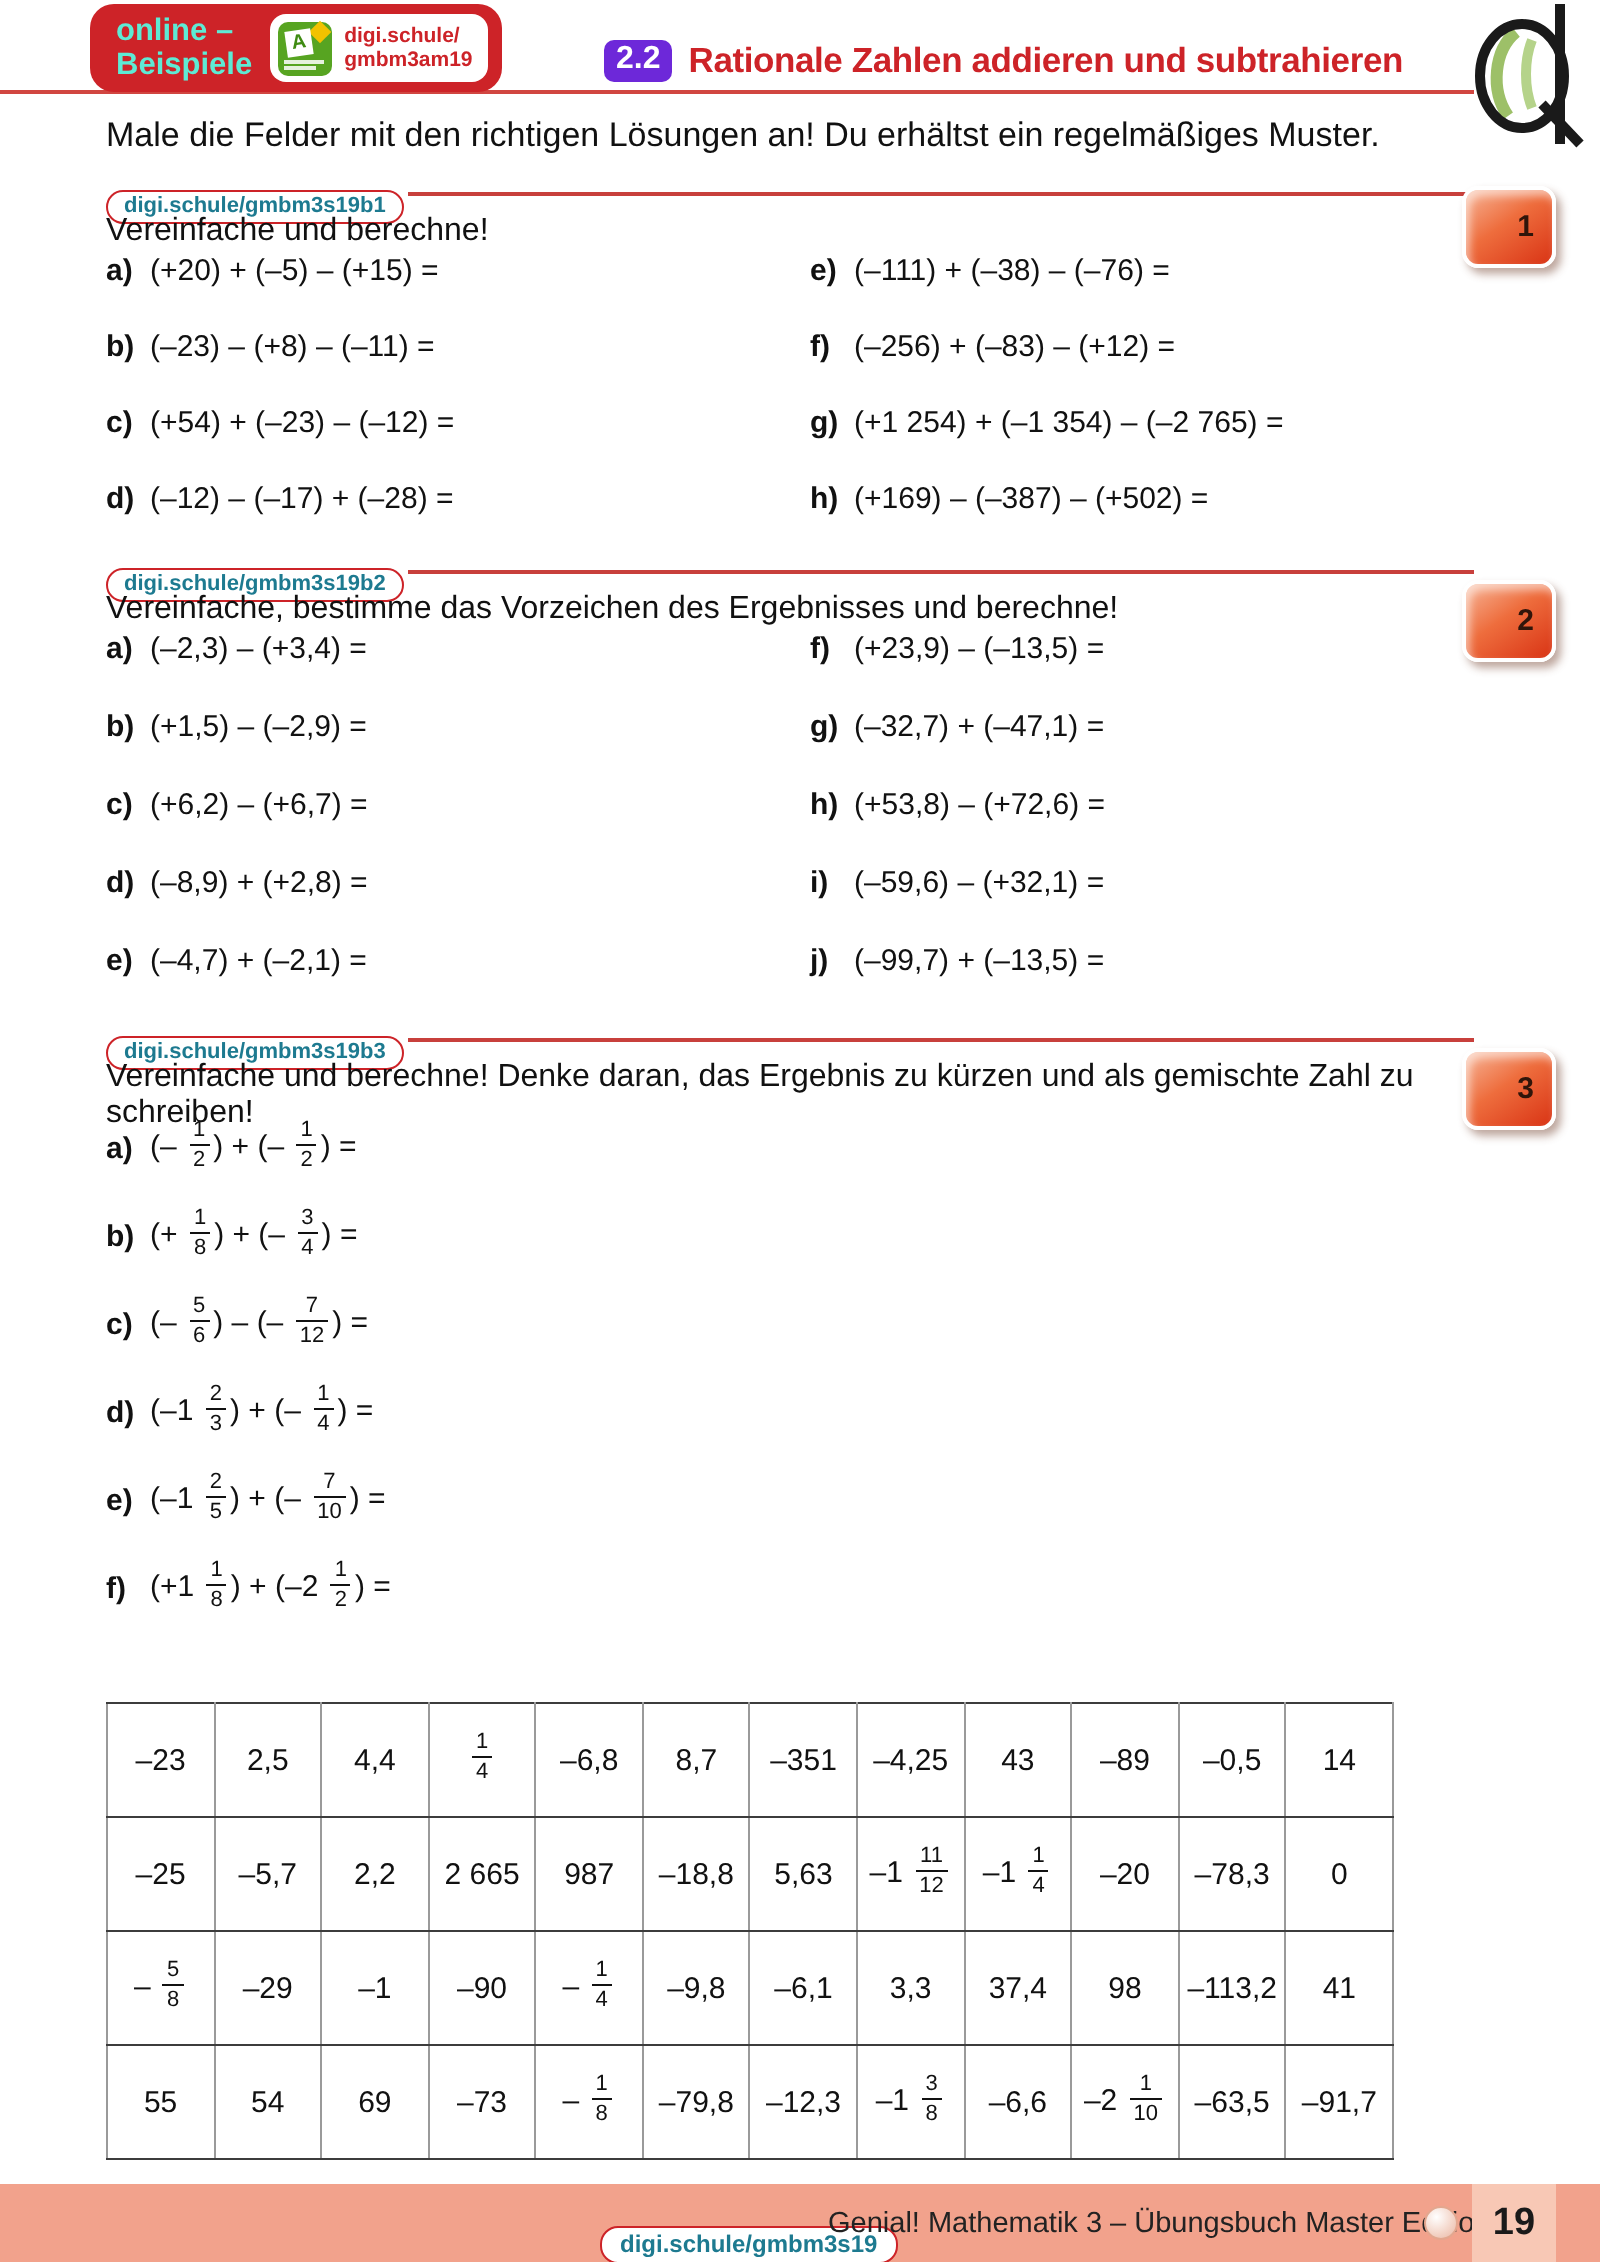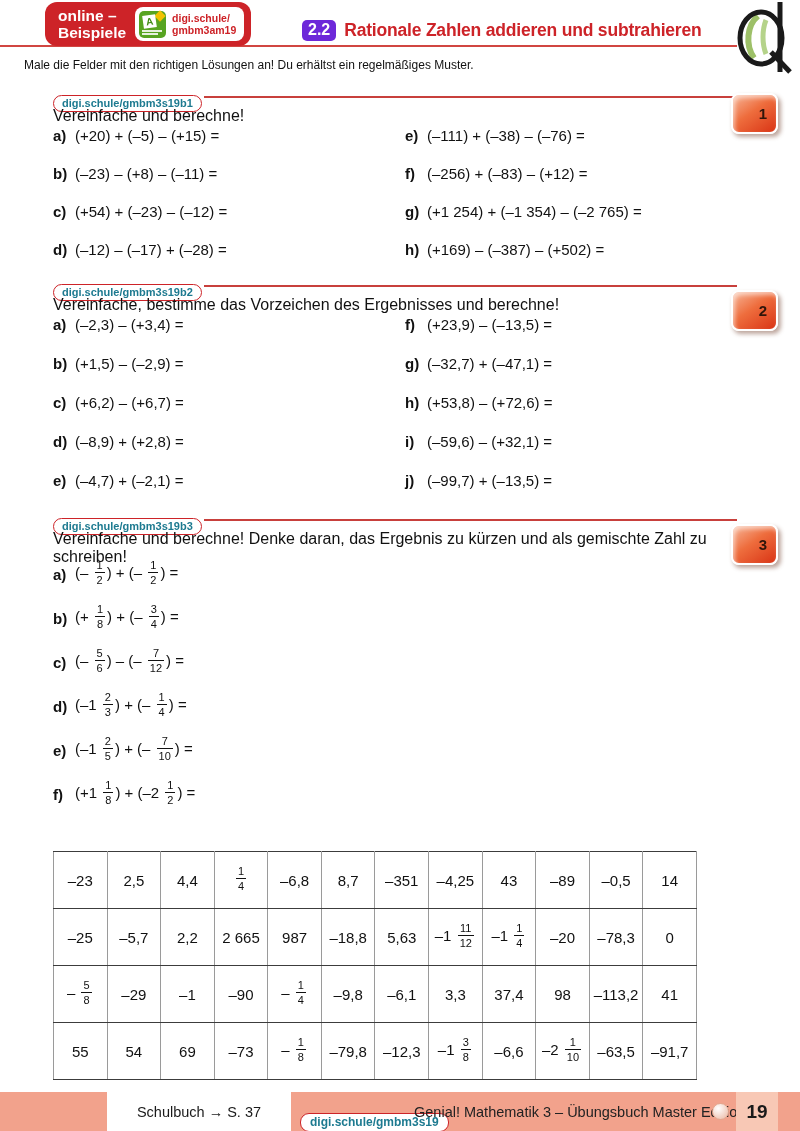--- a/index.html
+++ b/index.html
@@ -4,37 +4,37 @@
 <style>
   html,body{margin:0;padding:0;background:#e8e8e8;}
   .page{position:relative;width:800px;height:1131px;background:#ffffff;margin:0 auto;
         font-family:"Liberation Sans",sans-serif;color:#111;overflow:hidden;}
 
   
   .header{position:relative;height:48px;}
   .header-rule{position:absolute;left:0;top:45px;width:737px;height:2px;background:#d14641;}
   .online-badge{position:absolute;left:45px;top:2px;background:#cd2328;border-radius:12px;
                 display:flex;align-items:center;gap:9px;padding:5px 7px 5px 13px;height:34px;}
-  .online-text{color:#ffffff;font-weight:bold;font-size:15.5px;line-height:17px;}
+  .online-text{color:#5eead4;font-weight:bold;font-size:15.5px;line-height:17px;}
   .dlink-box{background:#fff;border-radius:8px;display:flex;align-items:center;gap:6px;padding:2px 8px 2px 4px;height:30px;}
   .dlink-text{color:#cd2328;font-weight:bold;font-size:10.5px;line-height:12px;}
   .dlogo{position:relative;width:27px;height:27px;background:#57a421;border-radius:5px;flex:0 0 27px;}
   .dlogo .card{position:absolute;left:4px;top:4px;width:13px;height:13px;background:#fff;transform:rotate(-8deg);
                font-size:10px;font-weight:bold;color:#3f8b12;text-align:center;line-height:13px;}
   .dlogo .diamond{position:absolute;right:2px;top:1px;width:8px;height:8px;background:#f2c200;transform:rotate(45deg);}
   .dlogo .bar1,.dlogo .bar2{position:absolute;left:3px;height:2px;background:rgba(255,255,255,.85);}
   .dlogo .bar1{bottom:6px;width:20px;}
   .dlogo .bar2{bottom:3px;width:16px;}
   .chapter{position:absolute;left:302px;top:20px;display:flex;align-items:center;gap:8px;}
   .chapter-badge{background:#6d28d9;color:#fff;font-weight:bold;font-size:16px;border-radius:5px;padding:1px 6px 2px;}
   .chapter-title{color:#cd2328;font-weight:bold;font-size:17.5px;letter-spacing:-0.2px;}
   .q-logo{position:absolute;right:5px;top:0;}
 
   
-  .intro{margin:10px 60px 0 24px;font-size:12px;height:21px;}
+  .intro{margin:10px 60px 0 53px;font-size:17px;height:21px;}
 
   
   .sec{position:relative;margin:0 63px 0 53px;}
   #sec1{margin-top:9px;}
   #sec3{margin-top:2px;}
   .sec-head{display:flex;align-items:center;height:18px;}
   .link-badge{border:1.5px solid #cd2328;border-radius:9px;background:#fff;color:#1d7a90;
               font-weight:bold;font-size:11px;padding:1px 8px 2px;white-space:nowrap;margin-top:12px;}
   .sec-line{flex:1;height:2px;background:#c8403c;margin-left:2px;}
   .sec-instruction{font-size:16px;margin-top:1px;height:18px;line-height:18px;}
@@ -315,20 +315,19 @@
           <td class="heavy-left">–1 <span class="frac"><span class="num">3</span><span class="den">8</span></span></td>
           <td>–6,6</td>
           <td class="heavy-left">–2 <span class="frac"><span class="num">1</span><span class="den">10</span></span></td>
           <td>–63,5</td>
           <td>–91,7</td>
         </tr>
       </tbody>
   </table>
 
   <div class="footer">
-    <div class="schulbuch-box">Schulbuch → S. 37</div>
     <span class="link-badge footer-badge">digi.schule/gmbm3s19</span>
     <div class="credit">Genial! Mathematik 3 – Übungsbuch Master Edition ©</div>
     <div class="flogo"></div>
     <div class="page-num-box">19</div>
   </div>
 
 </div>
 
 </body></html>

